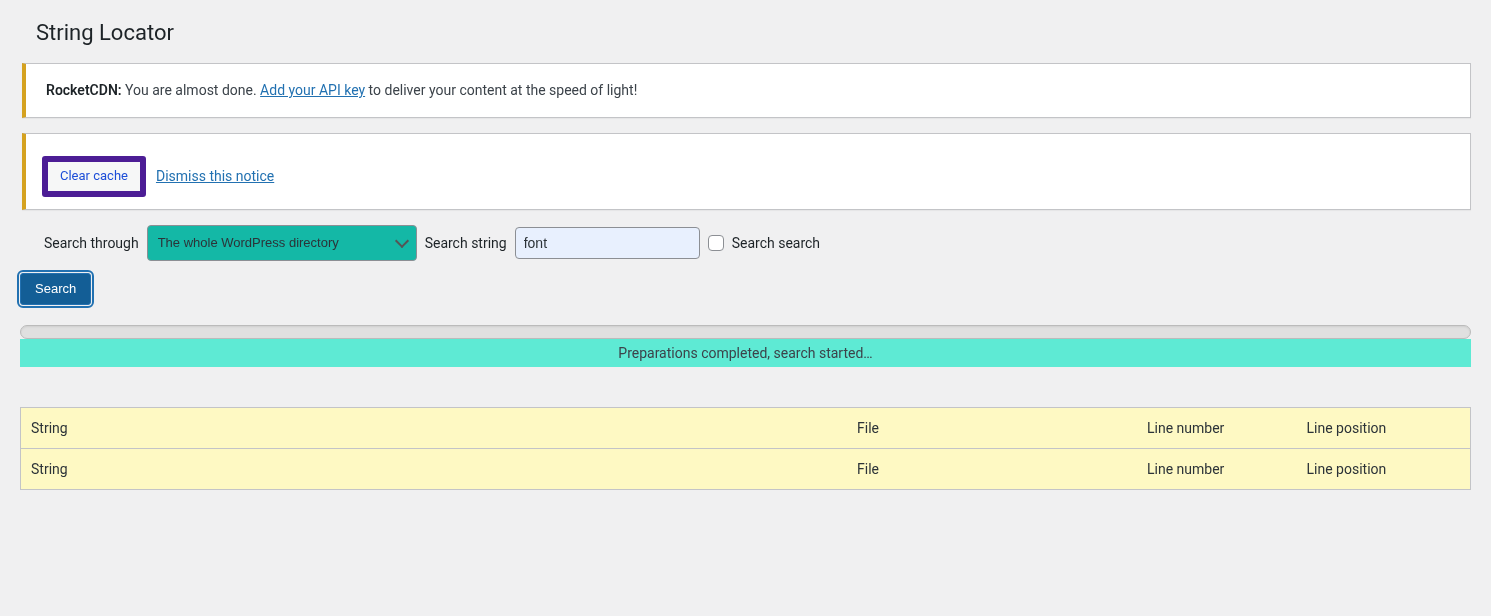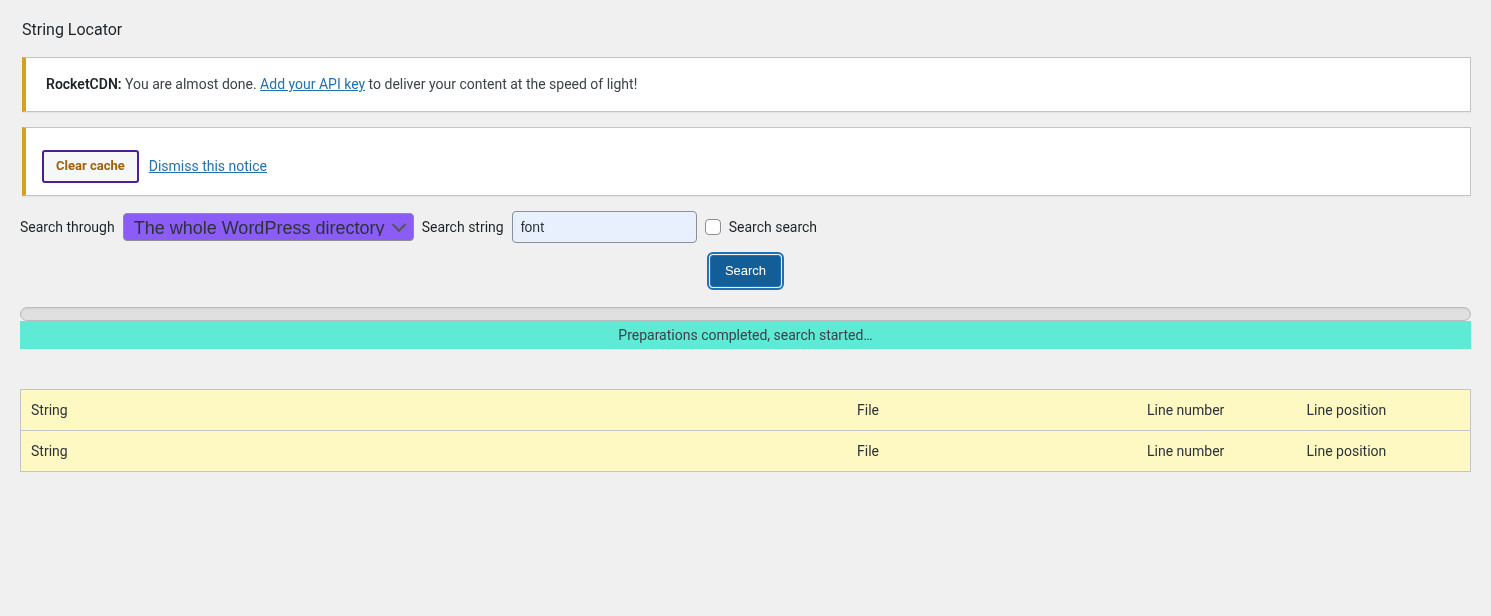--- a/index.html
+++ b/index.html
@@ -4,24 +4,24 @@
   <style>
     * { box-sizing: border-box; margin: 0; padding: 0; }
     body {
       background: #f0f0f1;
       font-family: -apple-system, BlinkMacSystemFont, "Segoe UI", Roboto, sans-serif;
       font-size: 13px;
       color: #1d2327;
       padding: 10px 20px 40px 20px;
     }
     h1 {
-      font-size: 16px;
+      font-size: 22px;
       font-weight: 400;
       color: #1d2327;
-      margin: 10px 0 18px 2px;
+      margin: 10px 0 18px 16px;
     }
     .notice {
       background: #fff;
       border: 1px solid #c3c4c7;
       border-left: 4px solid #d5a220;
       box-shadow: 0 1px 1px rgba(0,0,0,0.04);
       margin: 5px 0 15px 2px;
       padding: 12px 16px;
       font-size: 14px;
       color: #3c434a;
@@ -30,47 +30,47 @@
     .notice p { margin: 4px; }
     .notice .actions { margin-top: 10px; display: flex; align-items: center; gap: 10px; }
     .notice a.link {
       color: #2271b1;
       text-decoration: underline;
     }
     .notice strong { font-weight: 600; color: #1d2327; }
     .button-secondary {
       display: inline-block;
       background: #f6f7f7;
-      border: 2px solid #4c1d95;
-      color: #a16207;
+      border: 6px solid #4c1d95;
+      color: #1d4ed8;
       font-size: 13px;
       padding: 4px 12px;
       border-radius: 3px;
       cursor: pointer;
       text-decoration: none;
       line-height: 1.6;
-      font-weight: bold;
     }
     .form-row {
       display: flex;
       align-items: center;
       gap: 8px;
       flex-wrap: wrap;
       margin-bottom: 12px;
       font-size: 14px;
       color: #1d2327;
+      margin-left: 24px;
     }
     .form-row label { font-size: 14px; }
     select {
-      font-size: 18px;
+      font-size: 13px;
       padding: 4px 28px 4px 10px;
       border: 1px solid #8c8f94;
       border-radius: 4px;
-      background: #8b5cf6;
-      height: 28px;
+      background: #14b8a6;
+      height: 36px;
       appearance: none;
       -webkit-appearance: none;
       position: relative;
       min-width: 270px;
       color: #2c3338;
     }
     .select-wrap { position: relative; display: inline-block; }
     .select-wrap::after {
       content: "";
       position: absolute;
@@ -94,21 +94,21 @@
     }
     input[type="checkbox"] {
       width: 16px; height: 16px;
       border: 1px solid #8c8f94;
       border-radius: 4px;
       appearance: none;
       background: #fff;
       cursor: pointer;
       vertical-align: middle;
     }
-    .button-row { display: flex; gap: 12px; margin-bottom: 20px; justify-content: center; }
+    .button-row { display: flex; gap: 12px; margin-bottom: 20px; }
     .button-primary {
       background: #2271b1;
       border: 1px solid #2271b1;
       color: #fff;
       font-size: 13px;
       padding: 6px 14px;
       border-radius: 3px;
       cursor: pointer;
       line-height: 1.4;
     }

